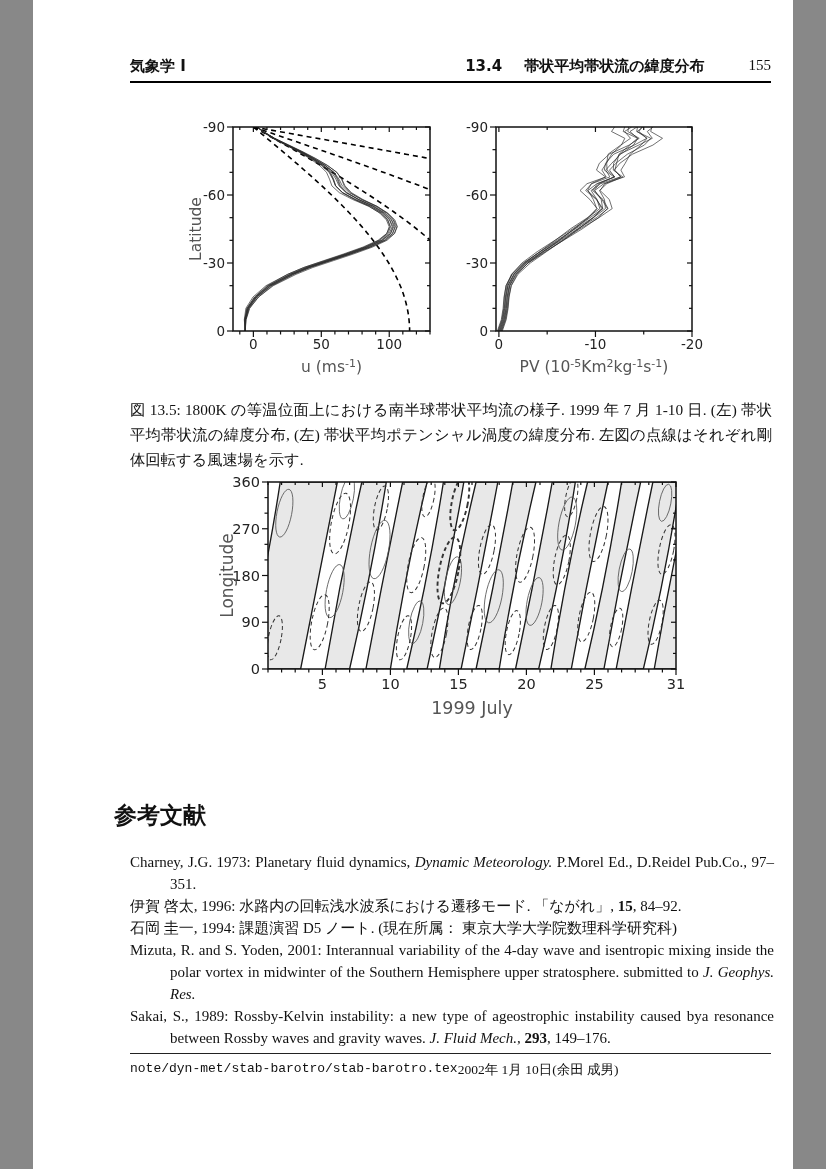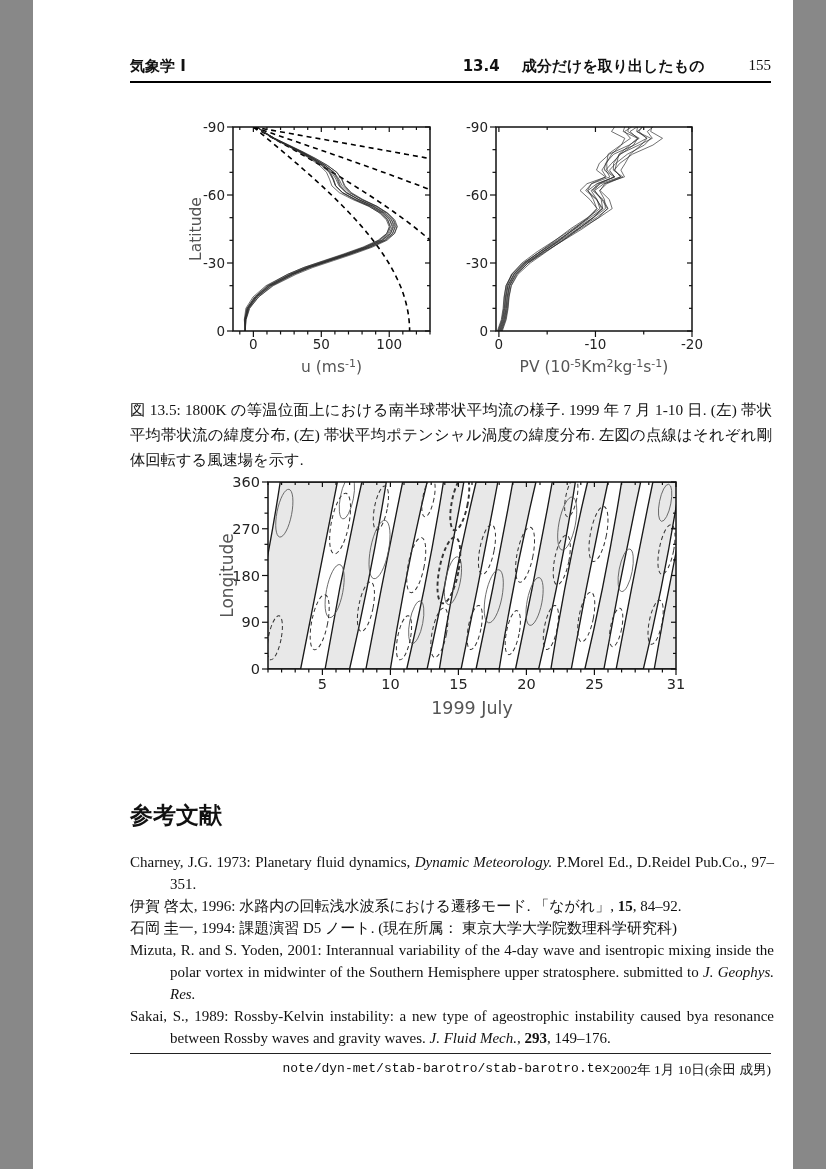--- a/index.html
+++ b/index.html
@@ -7,41 +7,41 @@
         font-family:"Liberation Serif","DejaVu Serif",serif;color:#111;overflow:hidden;}
   .hdr{position:absolute;left:97px;top:57px;width:641px;display:flex;justify-content:space-between;
        align-items:flex-end;font-family:"DejaVu Sans","Liberation Sans",sans-serif;
        font-weight:bold;font-size:15px;}
   .hdr .sec{display:flex;gap:22px;}
   .hdr .pageno{margin-left:22px;font-family:"Liberation Serif",serif;font-weight:normal;}
   .hdr-rule{position:absolute;left:97px;top:81px;width:641px;height:2px;background:#000;}
   .figsvg{position:absolute;}
   .caption{position:absolute;left:97px;width:642px;font-size:15.3px;line-height:25px;
            text-align:justify;}
-  .refs-heading{position:absolute;left:97px;top:800px;font-family:"DejaVu Sans","Liberation Sans",sans-serif;
+  .refs-heading{position:absolute;left:81px;top:800px;font-family:"DejaVu Sans","Liberation Sans",sans-serif;
            font-weight:bold;font-size:23px;}
   .refs{position:absolute;left:97px;top:851px;width:644px;font-size:15px;line-height:22px;}
   .refs p{margin:0;padding-left:40px;text-indent:-40px;text-align:justify;}
   .refs .i{font-style:italic;}
   .refs .b{font-weight:bold;}
   .foot-rule{position:absolute;left:97px;top:1053px;width:641px;height:1px;background:#222;}
-  .foot{position:absolute;left:97px;top:1061px;width:641px;display:flex;justify-content:flex-end;
+  .foot{position:absolute;left:97px;top:1061px;width:641px;display:flex;justify-content:flex-start;
         font-size:13.5px;}
   .foot .path{font-family:"Liberation Mono","DejaVu Sans Mono",monospace;font-size:13px;}
 </style>
 </head>
 <body>
 
 <div class="page">
 
   <div class="hdr">
     <span>気象学 I</span>
     <span class="sec">
       <span>13.4</span>
-      <span>成分だけを取り出したもの</span>
+      <span>帯状平均帯状流の緯度分布</span>
       <span class="pageno">155</span>
     </span>
   </div>
   <div class="hdr-rule"></div>
 
   <svg id="fig1" class="figsvg" style="left:130px;top:105px" width="580" height="270">
       <g>
         <g clip-path="url(#cpu-panel)">
           <path d="M90.4,22.0L94.5,25.4L98.6,28.8L102.6,32.2L106.7,35.6L110.8,39.0L114.8,42.4L118.9,45.8L122.9,49.2L126.9,52.6L130.8,56.0L134.8,59.4L138.7,62.8L142.5,66.2L146.4,69.6L150.2,73.0L153.9,76.4L157.6,79.8L161.3,83.2L164.9,86.6L168.5,90.0L172.0,93.4L175.5,96.8L178.9,100.2L182.2,103.6L185.5,107.0L188.7,110.4L191.8,113.8L194.9,117.2L197.9,120.6L200.9,124.0L203.7,127.4L206.5,130.8L209.2,134.2L211.8,137.6L214.3,141.0L216.8,144.4L219.1,147.8L221.4,151.2L223.6,154.6L225.7,158.0L227.7,161.4L229.6,164.8L231.4,168.2L233.1,171.6L234.7,175.0L236.2,178.4L237.7,181.8L239.0,185.2L240.2,188.6L241.3,192.0L242.3,195.4L243.2,198.8L244.0,202.2L244.7,205.6L245.3,209.0L245.8,212.4L246.1,215.8L246.4,219.2L246.6,222.6L246.6,226.0" fill="none" stroke="#000" stroke-width="1.6" stroke-dasharray="5 4"></path>
           <path d="M90.4,22.0L96.4,25.4L102.5,28.8L108.5,32.2L114.5,35.6L120.5,39.0L126.5,42.4L132.5,45.8L138.4,49.2L144.3,52.6L150.2,56.0L156.0,59.4L161.8,62.8L167.5,66.2L173.1,69.6L178.8,73.0L184.3,76.4L189.8,79.8L195.2,83.2L200.6,86.6L205.9,90.0L211.1,93.4L216.2,96.8L221.2,100.2L226.1,103.6L231.0,107.0L235.7,110.4L240.4,113.8L244.9,117.2L249.4,120.6L253.7,124.0L257.9,127.4L262.0,130.8L266.0,134.2L269.9,137.6L273.6,141.0L277.2,144.4L280.7,147.8L284.1,151.2L287.3,154.6L290.4,158.0L293.4,161.4L296.2,164.8L298.8,168.2L301.4,171.6L303.8,175.0L306.0,178.4L308.1,181.8L310.0,185.2L311.8,188.6L313.5,192.0L315.0,195.4L316.3,198.8L317.5,202.2L318.5,205.6L319.4,209.0L320.1,212.4L320.6,215.8L321.0,219.2L321.3,222.6L321.3,226.0" fill="none" stroke="#000" stroke-width="1.6" stroke-dasharray="5 4"></path>

